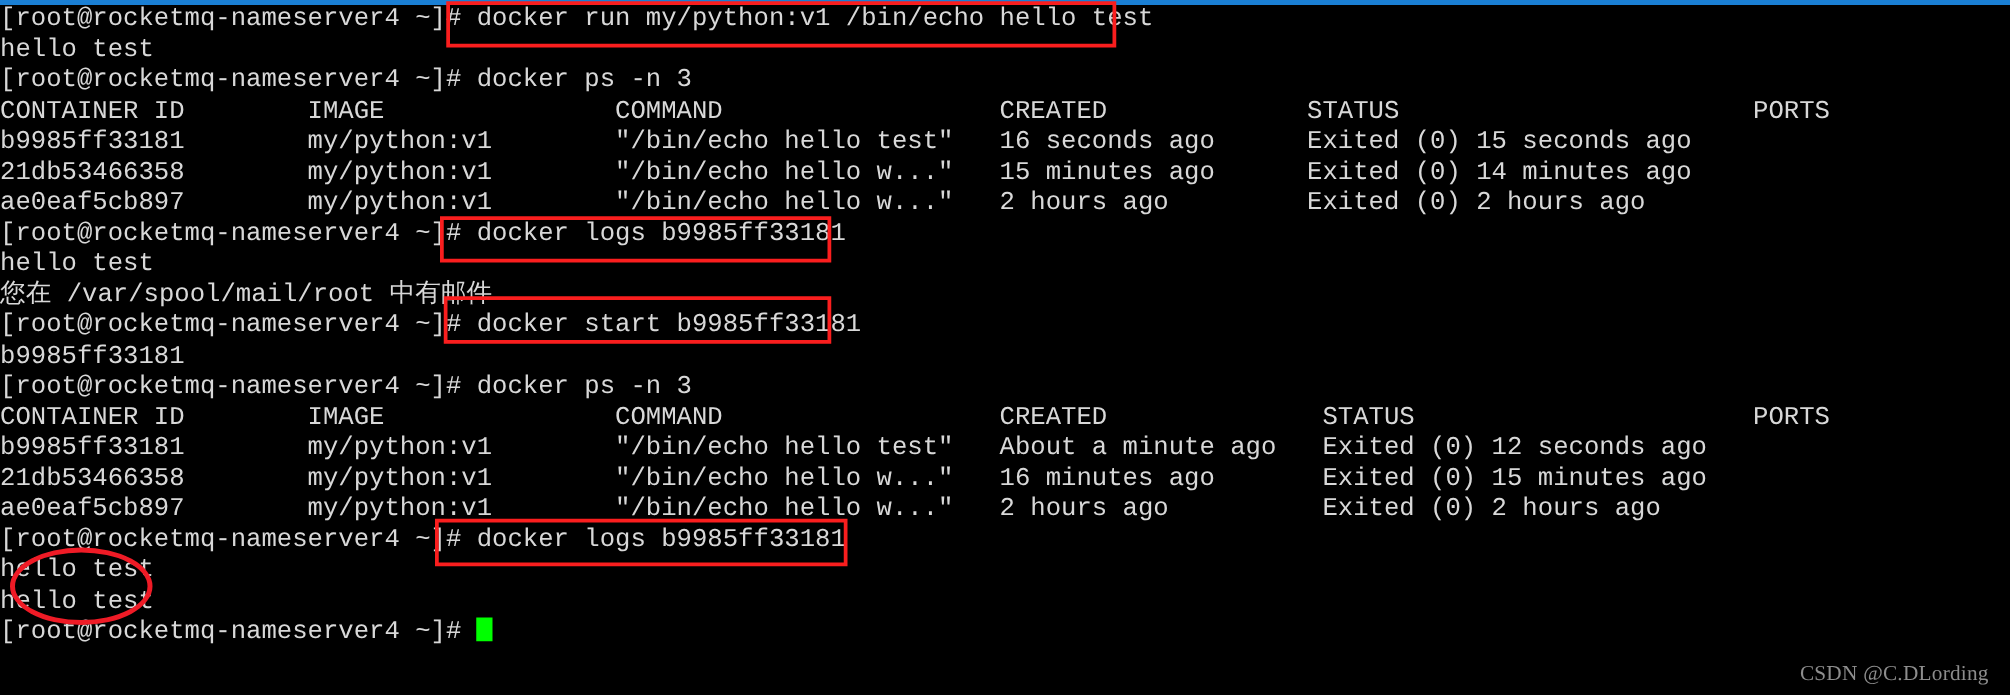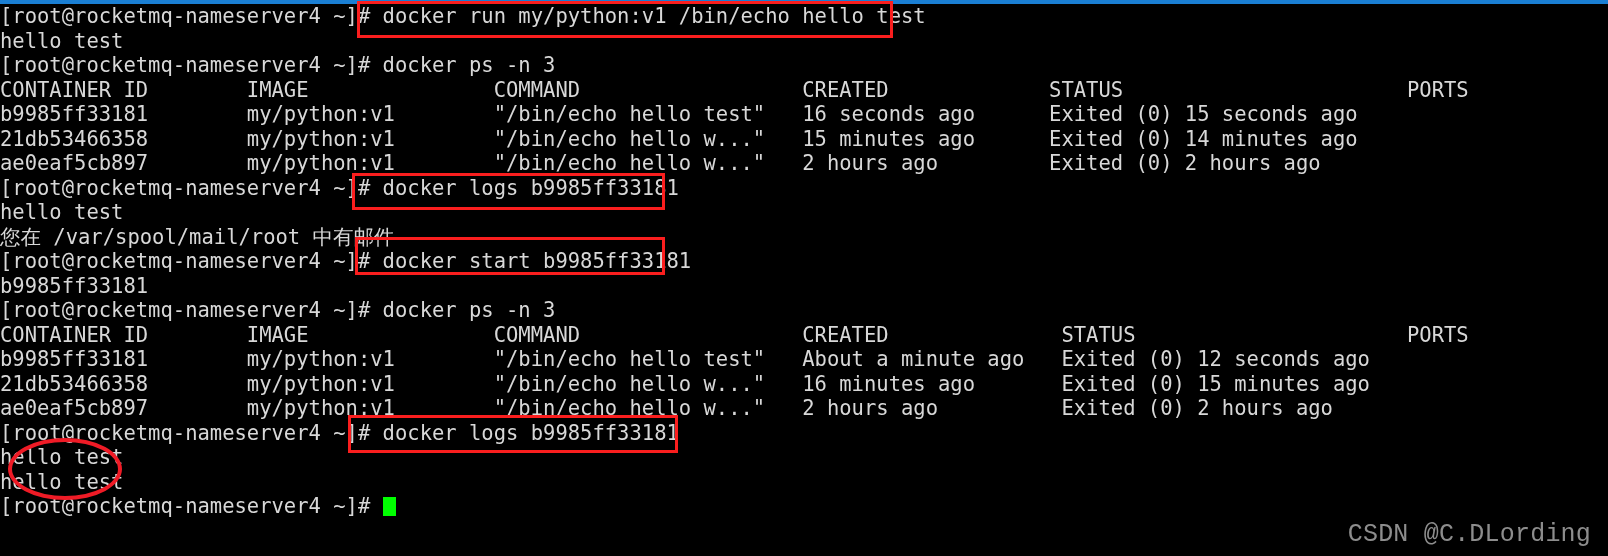--- a/index.html
+++ b/index.html
@@ -30,20 +30,21 @@
     color: #d8d8d8;
     font-size: 20.5px;
     line-height: 24.5px;
     white-space: pre;
     overflow: hidden;
   }
   .line {
     height: 24.5px;
     white-space: pre;
     letter-spacing: 0px;
+    font-family: Liberation Mono, monospace;
   }
   .line .seg { white-space: pre; }
 
   
   .cursor {
     display: inline-block;
     width: 13px; height: 19px;
     background: #00ff00;
     vertical-align: -3px;
   }
@@ -64,22 +65,22 @@
     border: 4px solid #ef1b26;
     border-radius: 50%;
     background: transparent;
   }
 
   
   #watermark {
     position: absolute;
     right: 17px; bottom: 7px;
     color: #8d8d8d;
-    font-family: Liberation Mono, monospace;
-    font-size: 25px;
+    font-family: Liberation Serif, serif;
+    font-size: 17px;
     letter-spacing: 0.2px;
   }
 </style>
 </head>
 <body>
 
 <div id="top-bar"></div>
 
 <div id="terminal"><div class="line"><span class="seg">[root@rocketmq-nameserver4 ~]# docker run my/python:v1 /bin/echo hello test</span></div><div class="line"><span class="seg">hello test</span></div><div class="line"><span class="seg">[root@rocketmq-nameserver4 ~]# docker ps -n 3</span></div><div class="line"><span class="seg">CONTAINER ID        IMAGE               COMMAND                  CREATED             STATUS                       PORTS               N</span></div><div class="line"><span class="seg">b9985ff33181        my/python:v1        "/bin/echo hello test"   16 seconds ago      Exited (0) 15 seconds ago                        u</span></div><div class="line"><span class="seg">21db53466358        my/python:v1        "/bin/echo hello w..."   15 minutes ago      Exited (0) 14 minutes ago                        g</span></div><div class="line"><span class="seg">ae0eaf5cb897        my/python:v1        "/bin/echo hello w..."   2 hours ago         Exited (0) 2 hours ago                           l</span></div><div class="line"><span class="seg">[root@rocketmq-nameserver4 ~]# docker logs b9985ff33181</span></div><div class="line"><span class="seg">hello test</span></div><div class="line"><span class="seg">您在 /var/spool/mail/root 中有邮件</span></div><div class="line"><span class="seg">[root@rocketmq-nameserver4 ~]# docker start b9985ff33181</span></div><div class="line"><span class="seg">b9985ff33181</span></div><div class="line"><span class="seg">[root@rocketmq-nameserver4 ~]# docker ps -n 3</span></div><div class="line"><span class="seg">CONTAINER ID        IMAGE               COMMAND                  CREATED              STATUS                      PORTS</span></div><div class="line"><span class="seg">b9985ff33181        my/python:v1        "/bin/echo hello test"   About a minute ago   Exited (0) 12 seconds ago</span></div><div class="line"><span class="seg">21db53466358        my/python:v1        "/bin/echo hello w..."   16 minutes ago       Exited (0) 15 minutes ago</span></div><div class="line"><span class="seg">ae0eaf5cb897        my/python:v1        "/bin/echo hello w..."   2 hours ago          Exited (0) 2 hours ago</span></div><div class="line"><span class="seg">[root@rocketmq-nameserver4 ~]# docker logs b9985ff33181</span></div><div class="line"><span class="seg">hello test</span></div><div class="line"><span class="seg">hello test</span></div><div class="line"><span class="seg">[root@rocketmq-nameserver4 ~]# </span><span class="cursor"></span></div></div>
 

